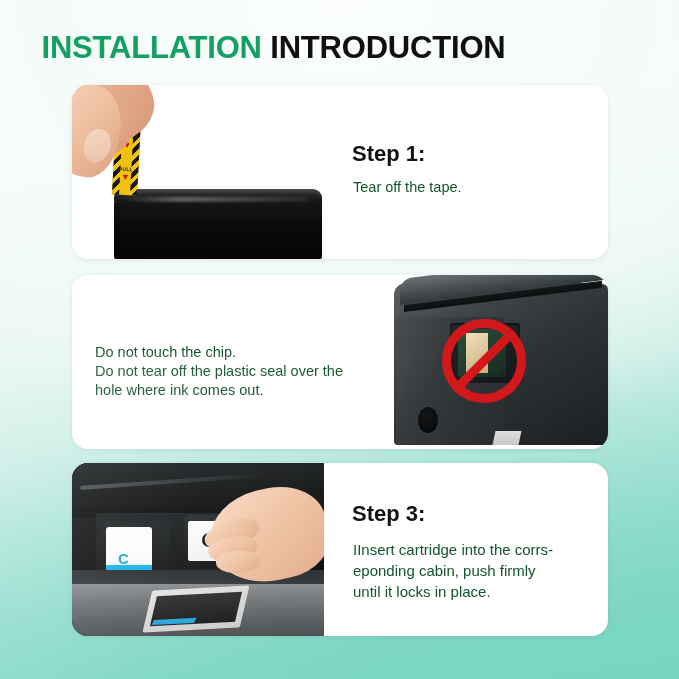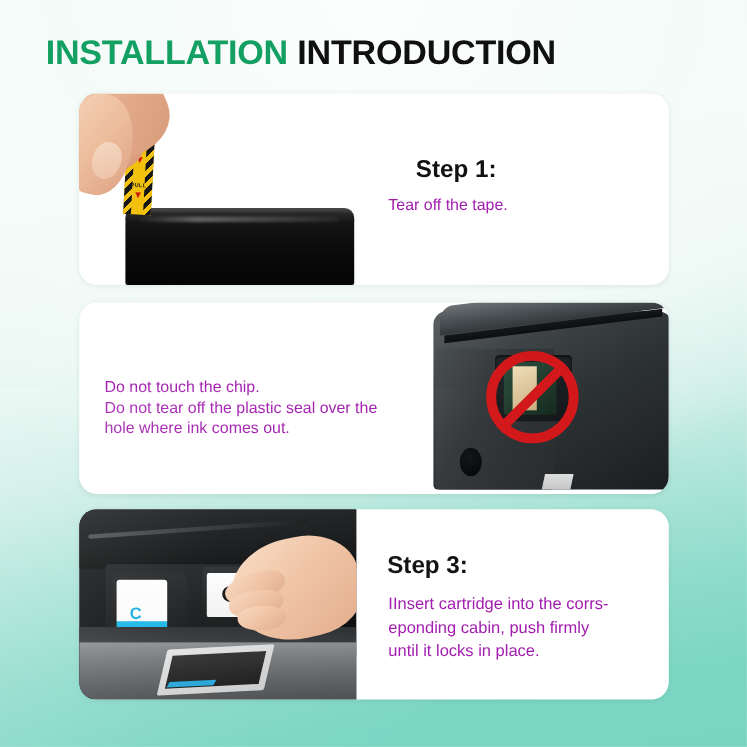--- a/index.html
+++ b/index.html
@@ -94,27 +94,27 @@
     position: absolute;
     font-size: 22px;
     font-weight: bold;
     color: #111111;
     letter-spacing: 0px;
     white-space: nowrap;
   }
   .step-body {
     position: absolute;
     font-size: 14.5px;
-    color: #a21caf;
+    color: #14532d;
     line-height: 19px;
     white-space: pre-line;
   }
 
   
-  #card1 .step-head { left: 0;  top: 56px; margin-left: 26px; }
+  #card1 .step-head { left: 0;  top: 56px; }
   #card1 .step-body { left: 1px; top: 93px; }
   
   #card2 .step-head { left: 0;  top: 30px; }
   #card2 .step-body { left: 1px; top: 68px; }
   
   #card3 .step-head { left: 0;  top: 38px; }
   #card3 .step-body { left: 1px; top: 76px; line-height: 21px; font-size: 15px; }
 
   
   .p1-bg {

